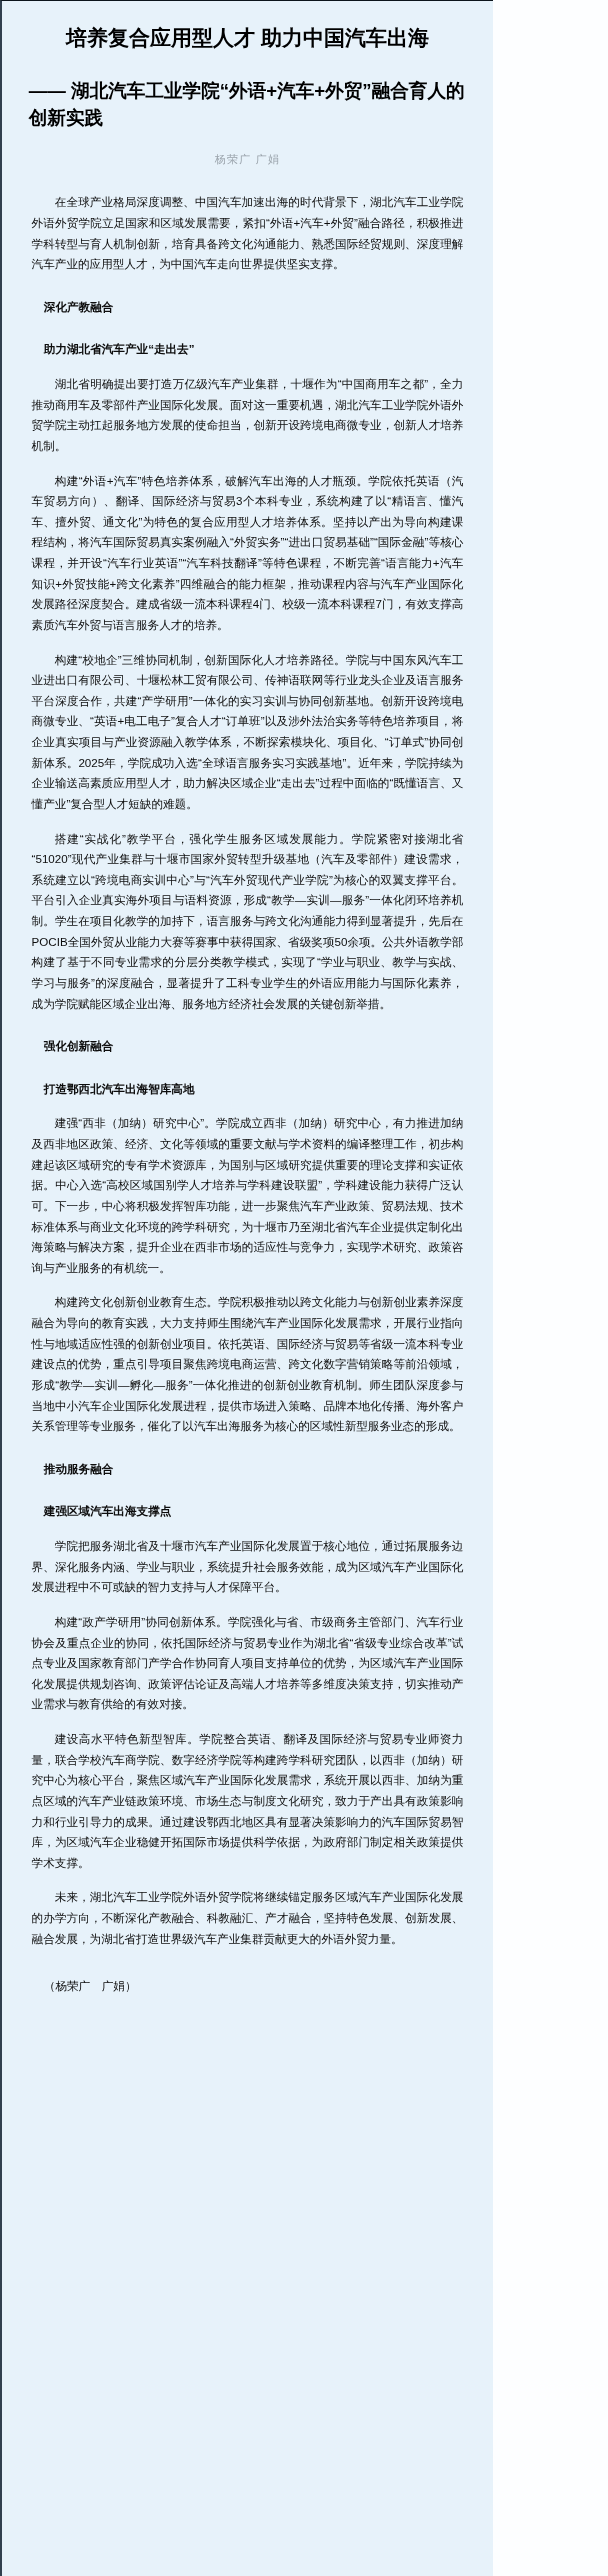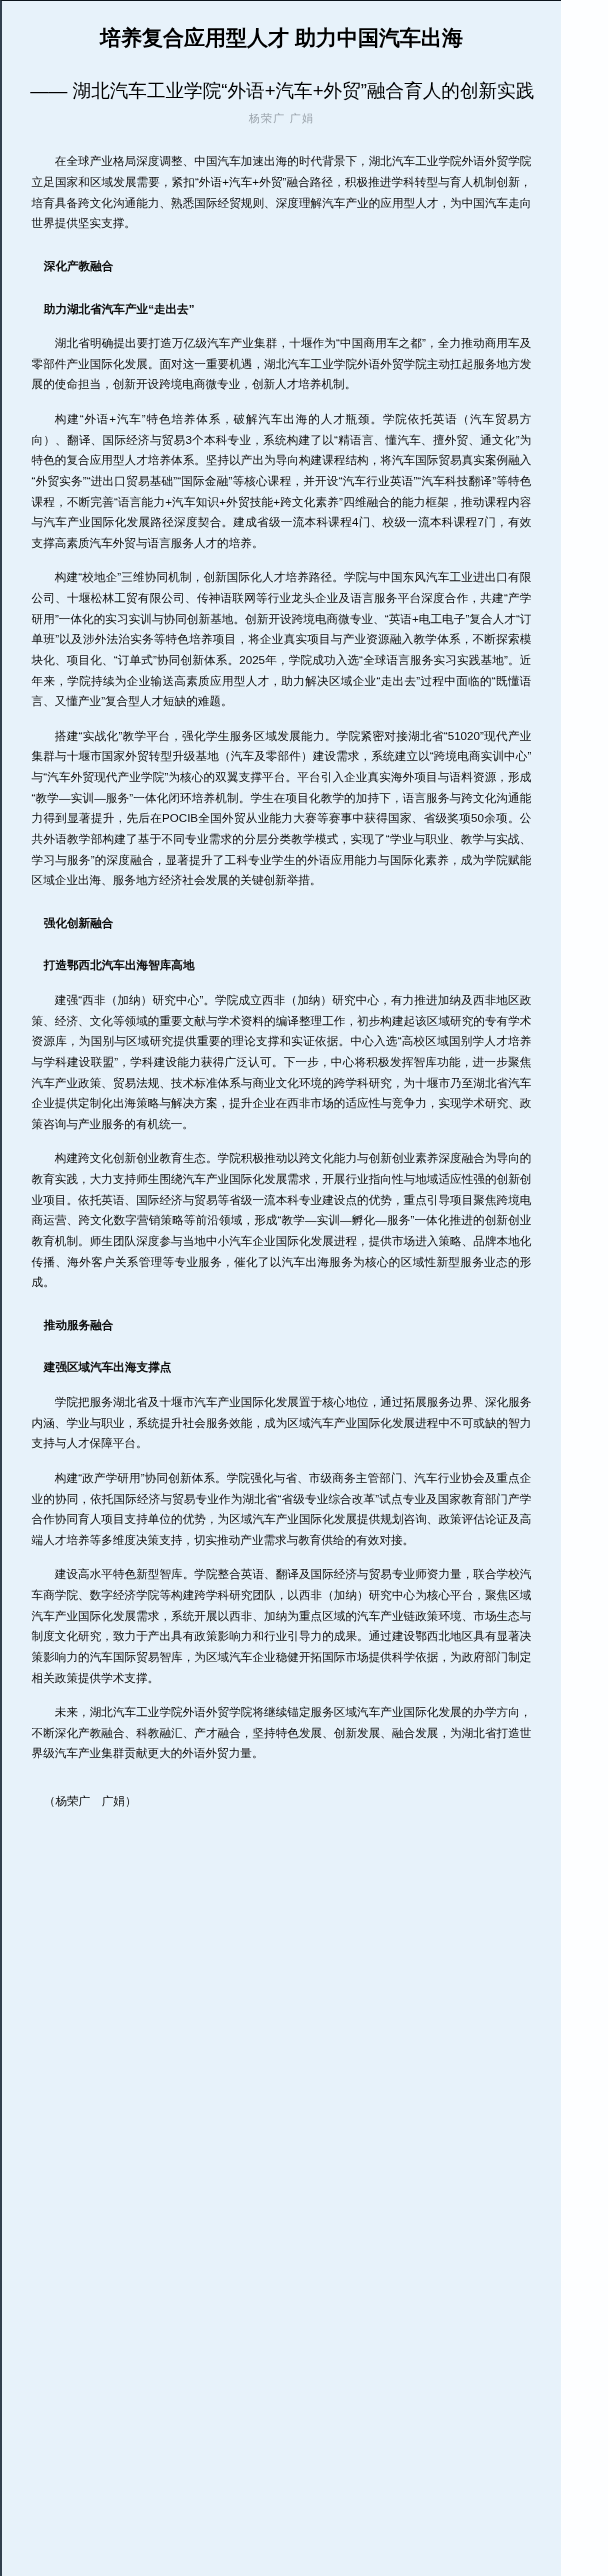--- a/index.html
+++ b/index.html
@@ -3,46 +3,46 @@
 <meta charset="utf-8">
 <style>
   html, body {
     margin: 0;
     padding: 0;
     background: #fdfeff;
     font-family: "Liberation Sans", "DejaVu Sans", sans-serif;
   }
   .page {
     position: relative;
-    width: 561px;
+    width: 493px;
     min-height: 2576px;
     box-sizing: border-box;
     background: #e7f2fa;
     border-left: 2.9px solid #31404e;
     border-top: 1.7px solid #0c141b;
     padding: 15px 18.6px 35px 18.6px;
   }
   .title {
     margin: 8.1px 5.8px 0 5.8px;
     text-align: center;
     font-size: 21px;
     font-weight: bold;
     color: #000;
     line-height: 1.35;
   }
   .subtitle {
     margin: 25.5px 8.1px 0 8.1px;
-    text-align: right;
+    text-align: left;
     font-size: 18.6px;
-    font-weight: normal;
+    font-weight: bold;
     color: #000;
     line-height: 1.45;
   }
   .authors {
-    margin-top: 6px;
+    margin-top: 20px;
     text-align: center;
     font-size: 11px;
     color: #9aa3ab;
     letter-spacing: 1.2px;
   }
   .article {
     margin-top: 25.5px;
     font-size: 11.6px;
     color: #0d0d0d;
     line-height: 1.78;

